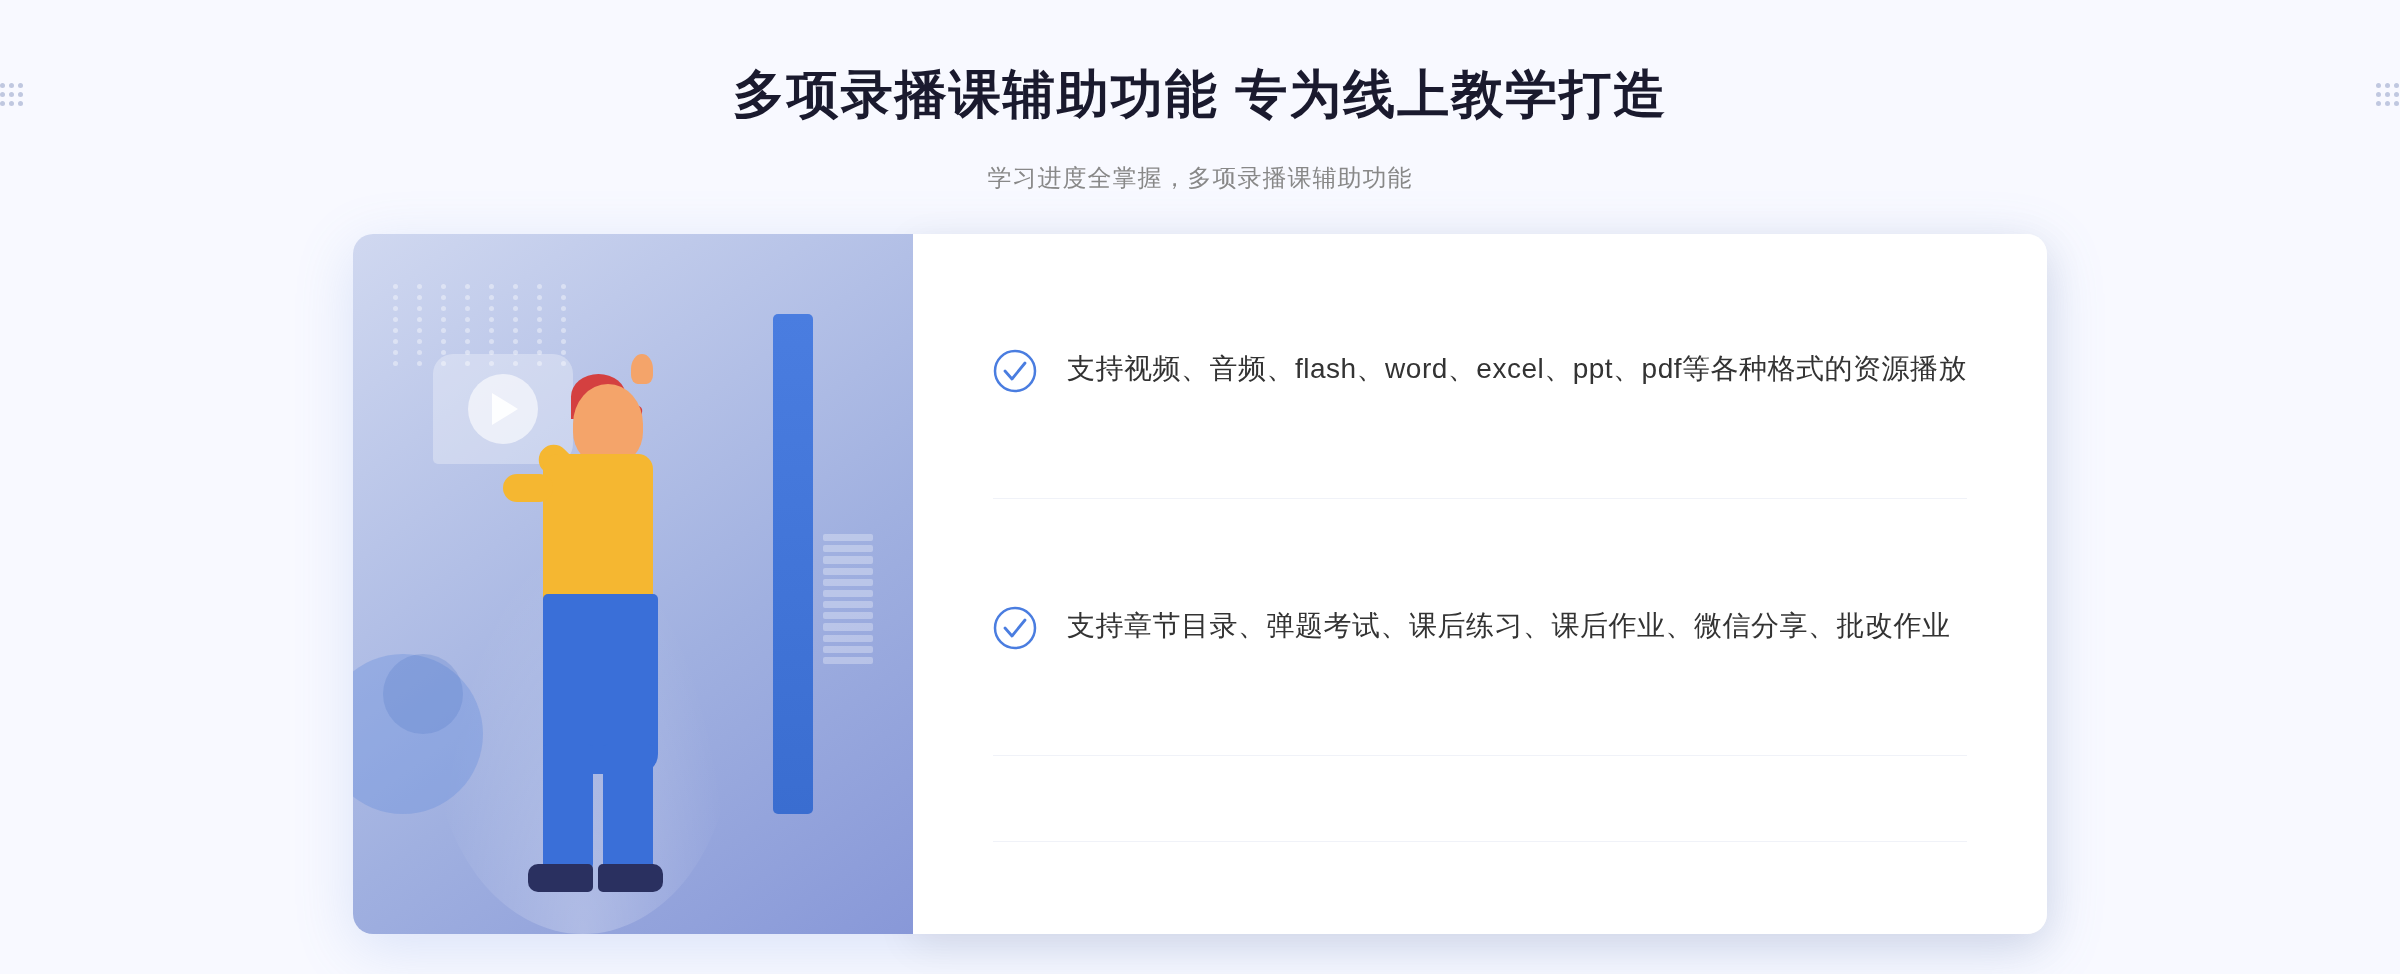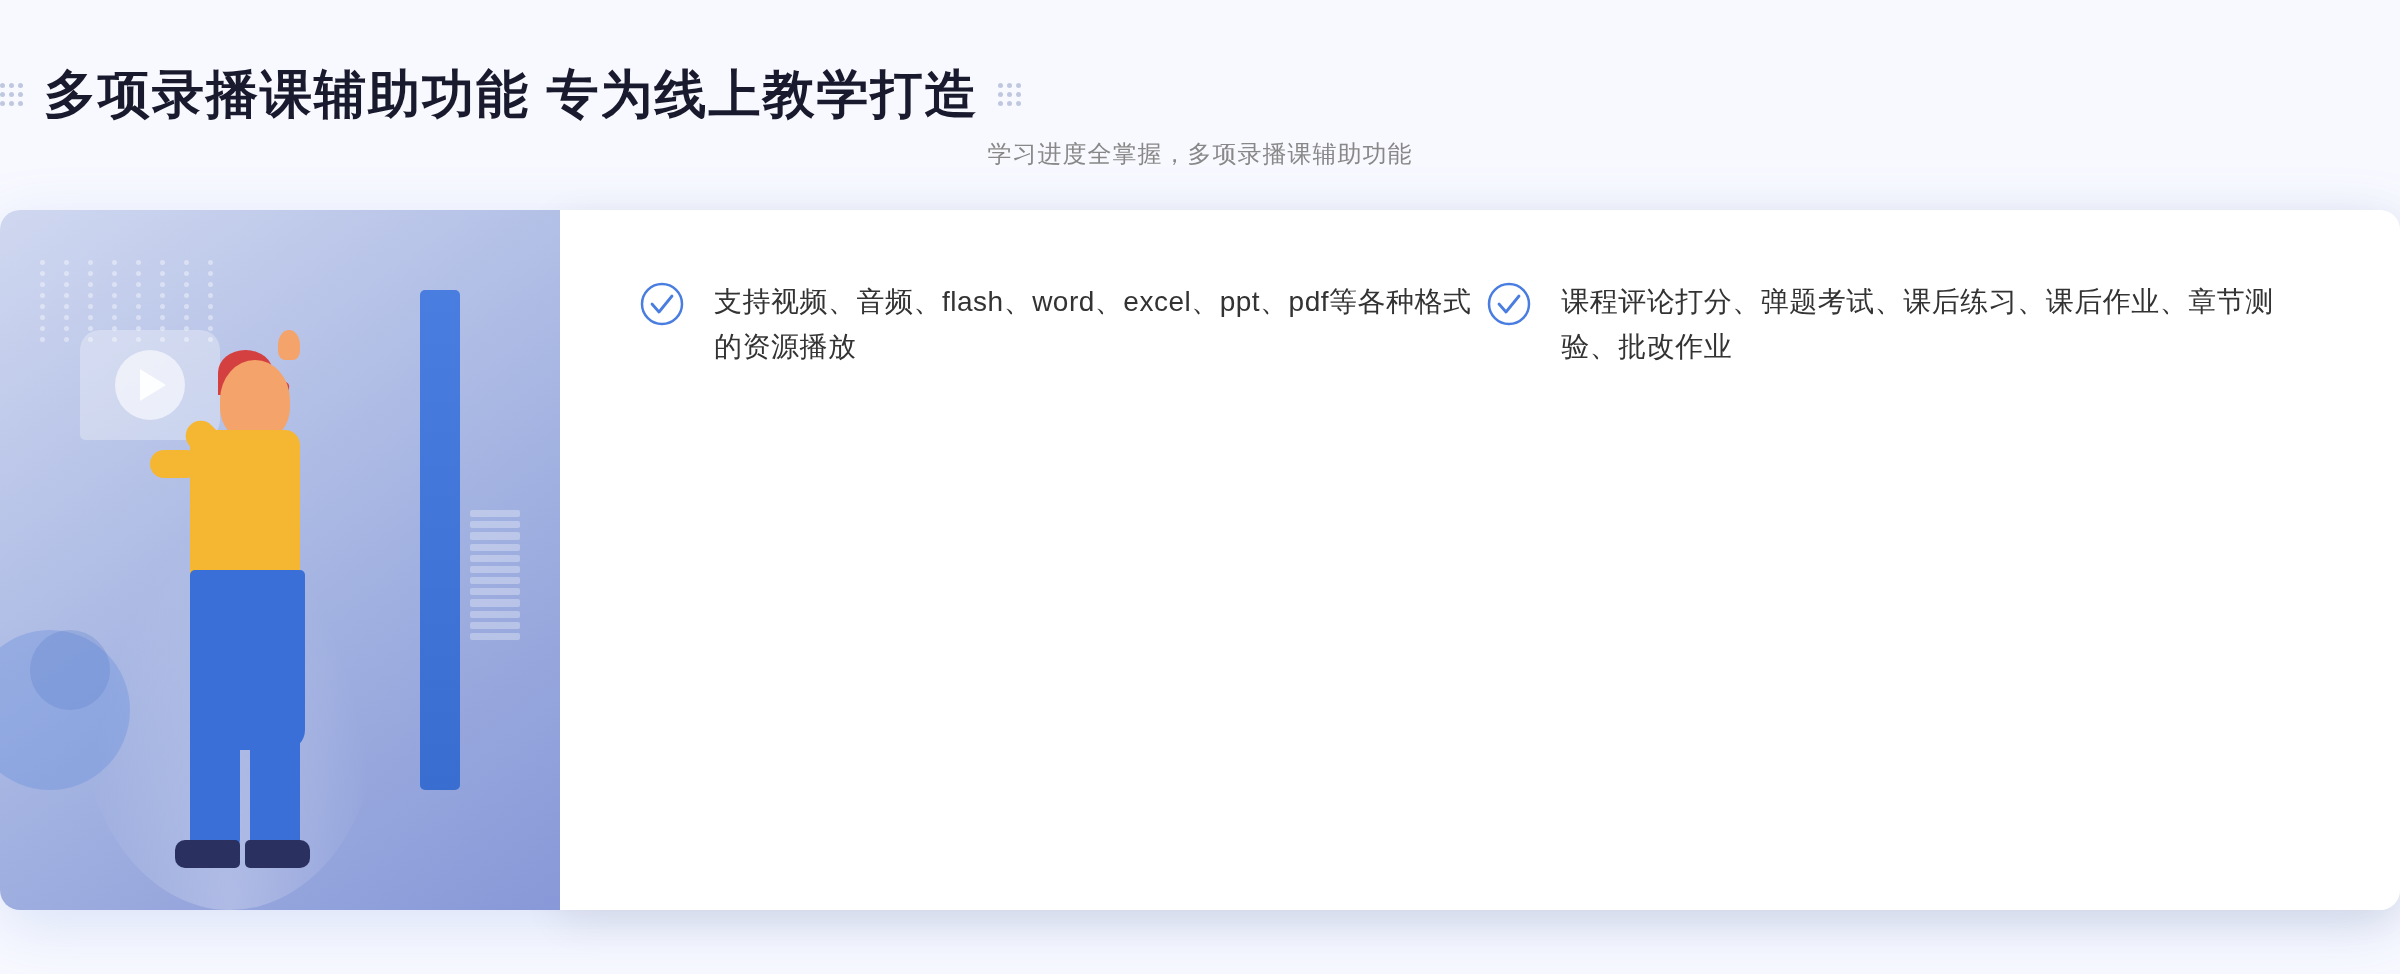--- a/index.html
+++ b/index.html
@@ -32,23 +32,23 @@
       text-align: center;
       padding-top: 60px;
       margin-bottom: 40px;
       position: relative;
       width: 100%;
     }
 
     .title-row {
       display: flex;
       align-items: center;
-      justify-content: flex-start;
+      justify-content: space-between;
       gap: 20px;
-      margin-bottom: 8px;
+      margin-bottom: 32px;
     }
 
     .title-dots {
       display: flex;
       gap: 4px;
       align-items: center;
     }
 
     .dot-grid {
       display: grid;
@@ -350,21 +350,21 @@
       z-index: 10;
     }
 
     
     .features-area {
       flex: 1;
       background: #ffffff;
       border-radius: 0 20px 20px 0;
       padding: 50px 80px;
       display: flex;
-      flex-direction: row;
+      flex-direction: column;
       justify-content: space-around;
       box-shadow: 0 10px 40px rgba(0,0,0,0.08);
     }
 
     .feature-item {
       display: flex;
       align-items: flex-start;
       gap: 30px;
       padding: 20px 0;
     }
@@ -588,21 +588,21 @@
 
       <div class="feature-separator"></div>
 
       <div class="feature-item">
         <div class="feature-icon">
           <svg viewBox="0 0 44 44" fill="none" xmlns="http://www.w3.org/2000/svg">
             <circle cx="22" cy="22" r="20" stroke="#4a7de0" stroke-width="2.5" fill="none"></circle>
             <polyline points="12,22 19,30 32,14" stroke="#4a7de0" stroke-width="2.8" stroke-linecap="round" stroke-linejoin="round" fill="none"></polyline>
           </svg>
         </div>
-        <span class="feature-text">课程评论打分、弹题考试、课后练习、课后作业、章节测验、批改作业</span>
+        <span class="feature-text">支持章节目录、弹题考试、课后练习、课后作业、微信分享、批改作业</span>
       </div>
 
       <div class="feature-separator"></div>
 
 
       <div class="feature-separator"></div>
 
 
     </div>
   </div>

